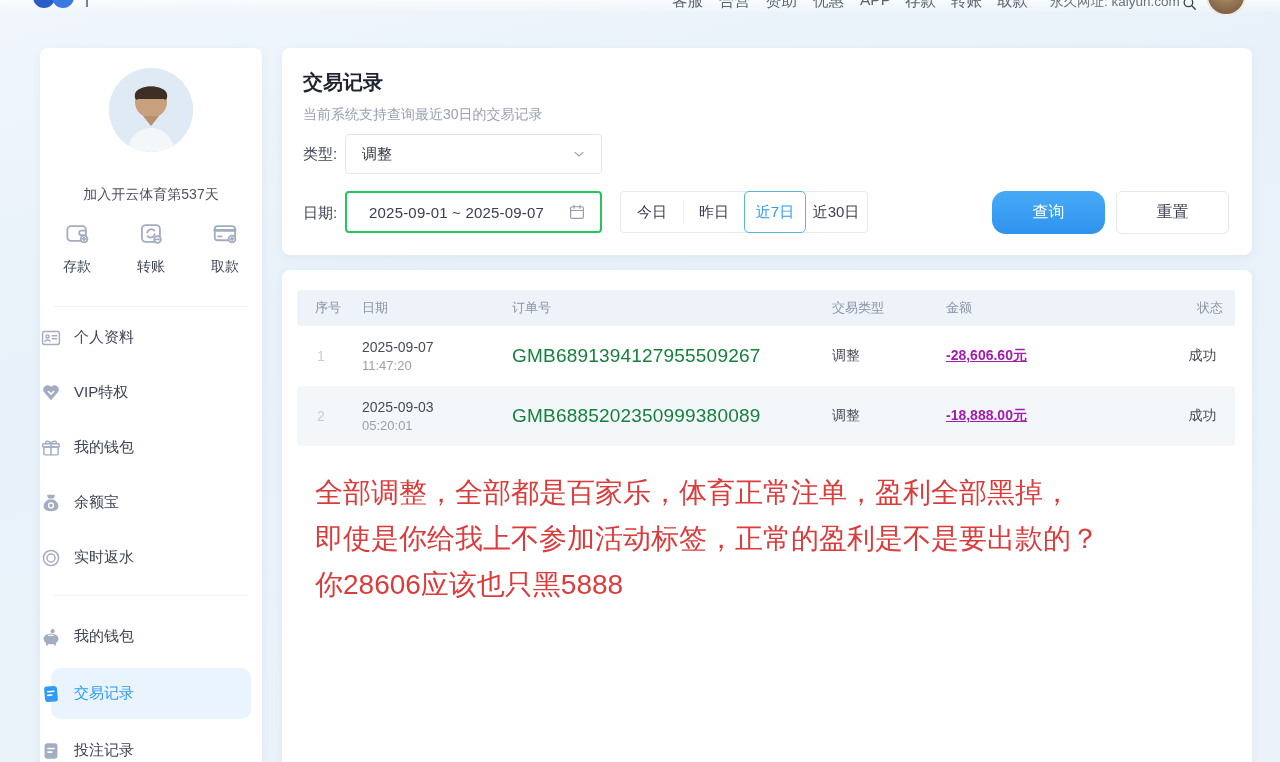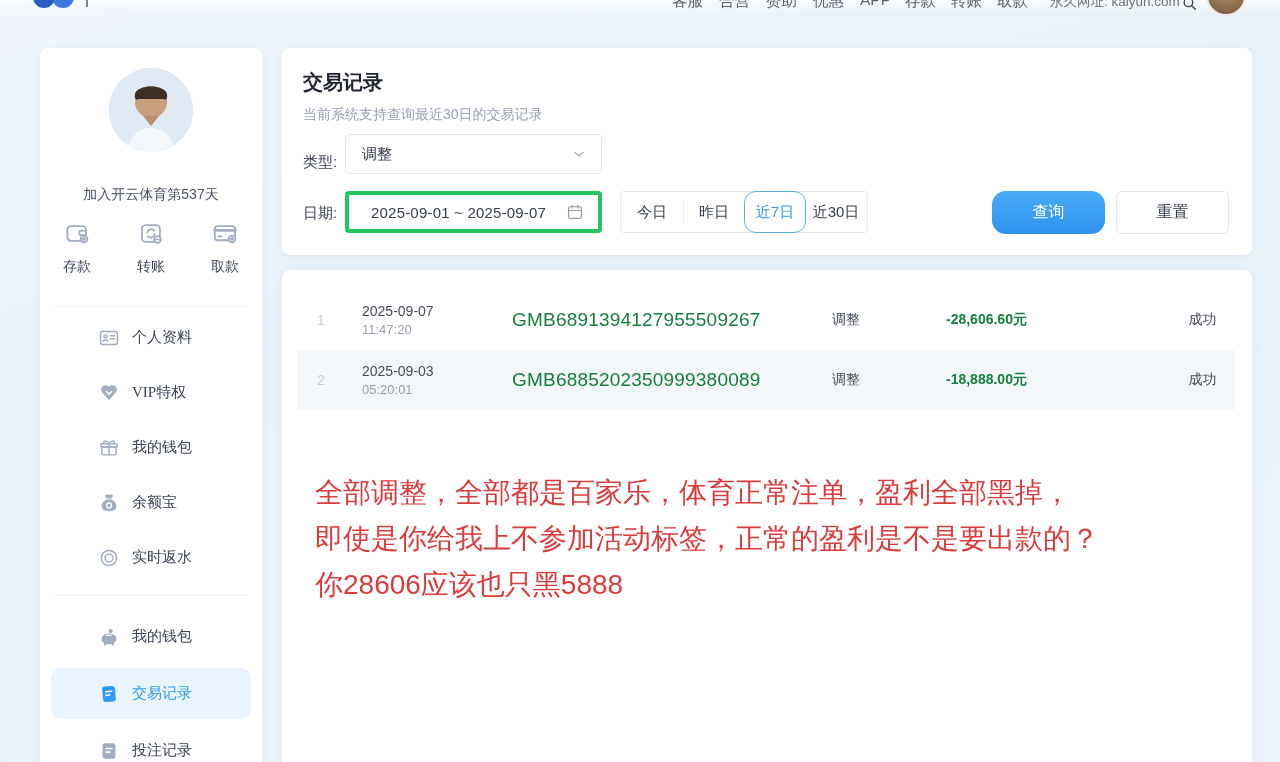--- a/index.html
+++ b/index.html
@@ -38,50 +38,50 @@
     background:linear-gradient(180deg,#2b63d0,#1c3fae); border-radius:9px;
     color:#fff; font-size:10.5px; font-weight:bold; font-style:italic; }
   .vip-shield { position:absolute; left:-4px; top:-1px; }
   .join-text { position:absolute; top:138px; width:100%; text-align:center; font-size:14px; color:#4a5261; }
   .quick-actions { position:absolute; top:172px; left:0; width:222px; display:flex; }
   .qa-item { flex:1; display:flex; flex-direction:column; align-items:center; gap:7px; cursor:pointer; }
   .qa-item svg { width:27px; height:27px; }
   .qa-label { font-size:14px; color:#3c4454; }
   .side-divider { position:absolute; left:14px; right:14px; height:1px; background:#eef1f6; }
   .menu { position:absolute; left:0; width:222px; }
-  .menu-item { position:relative; height:55px; display:flex; align-items:center; padding-left:58px; cursor:pointer;font-family:Liberation Serif, serif; }
+  .menu-item { position:relative; height:55px; display:flex; align-items:center; cursor:pointer; }
   .menu-item svg { width:22px; height:22px; margin-right:12px; flex:none; }
   .menu-label { font-size:15px; color:#3c4454; }
   .menu-item.active::before { content:""; position:absolute; left:11px; right:11px; top:3px; bottom:3px;
     background:#e9f4fe; border-radius:10px; }
   .menu-item.active .menu-label { color:#2f9bf4; position:relative; }
   .menu-item.active svg { position:relative; }
   .icon-doc-blue { color:#2f9bf4; } .icon-doc-gray { color:#a3adc2; }
 
   
   .filter-card { left:282px; top:48px; width:970px; height:207px; }
   .page-title { position:absolute; left:21px; top:21px; font-size:20px; font-weight:bold; color:#1f2430; }
   .page-subtitle { position:absolute; left:21px; top:58px; font-size:14px; color:#98a0b3; }
   .field-label { position:absolute; left:21px; font-size:15px; color:#3e4555; }
   .type-select { position:absolute; left:63px; top:86px; width:257px; height:40px;
     border:1px solid #e2e7ee; border-radius:4px; background:#fff; display:flex; align-items:center;
     padding:0 14px 0 16px; cursor:pointer; }
   .type-value { font-size:15px; color:#333a46; flex:1; }
   .type-select svg { width:16px; height:16px; }
   .date-input { position:absolute; left:63px; top:143px; width:257px; height:42px;
-    border:4px solid #22c55e; border-radius:4px; background:#fff; display:flex; align-items:center;
+    border:2px solid #22c55e; border-radius:4px; background:#fff; display:flex; align-items:center;
     padding:0 14px 0 22px; cursor:text; }
   .date-value { font-size:15px; color:#3a4050; flex:1; letter-spacing:.2px; }
   .date-input svg { width:18px; height:18px; }
   .range-group { position:absolute; left:338px; top:143px; height:42px; display:flex;
     background:#fff; border:1px solid #e6eaef; border-radius:4px; overflow:visible; }
   .range-btn { width:62px; display:flex; align-items:center; justify-content:center;
     font-size:15px; color:#3a4050; cursor:pointer; position:relative; }
   .range-btn + .range-btn::before { content:""; position:absolute; left:0; top:8px; bottom:8px; width:1px; background:#edf0f4; }
-  .range-btn.active { color:#2f9bf4; border:1px solid #58b4db; border-radius:12px; margin:-1px; z-index:2; background:#fff; }
+  .range-btn.active { color:#2f9bf4; border:1px solid #58b4db; border-radius:5px; margin:-1px; z-index:2; background:#fff; }
   .range-btn.active::before { display:none; }
   .btn-query { position:absolute; left:710px; top:143px; width:113px; height:43px;
     background:linear-gradient(180deg,#47aaf7,#2f93ef); border:none; border-radius:14px;
     color:#fff; font-size:16px; cursor:pointer; font-family:inherit; }
   .btn-reset { position:absolute; left:834px; top:143px; width:113px; height:43px;
     background:#fff; border:1px solid #e3e8ee; border-radius:6px;
     color:#3a4050; font-size:16px; cursor:pointer; font-family:inherit; }
 
   
   .table-card { left:282px; top:270px; width:970px; height:510px; }
@@ -92,21 +92,21 @@
   .tc1 { padding-left:18px; }
   .tc5 { padding-left:4px; }
   .tc6 { text-align:right; padding-right:12px; }
   .tdata { height:60px; }
   .tdata.alt { background:#f4f7fa; border-radius:3px; }
   .cell-no { font-size:14px; color:#c6ccd6; padding-left:20px; }
   .cell-date-main { font-size:14px; color:#454c58; }
   .cell-date-sub { font-size:13px; color:#9aa1ad; margin-top:3px; }
   .cell-order { font-size:19px; color:#15803d; letter-spacing:.2px; }
   .cell-type { font-size:14px; color:#454c58; }
-  .cell-amount { font-size:14px; font-weight:bold; color:#15803d; padding-left:4px; }
+  .cell-amount { font-size:14px; font-weight:bold; color:#a21caf; padding-left:4px;text-decoration:underline; }
   .cell-status { font-size:14px; color:#454c58; text-align:center; padding-right:12px; }
 
   .note { position:absolute; left:33px; top:200px; font-size:28px; line-height:46px; color:#db3b3b; }
 </style>
 </head>
 <body>
 
 <div class="navstrip"></div>
 
 <div class="logo-blob1"></div>
@@ -253,21 +253,21 @@
       </svg>
       <span class="menu-label">投注记录</span>
     </div>
   </nav>
 </aside>
 
 <section class="card filter-card">
   <h1 class="page-title">交易记录</h1>
   <div class="page-subtitle">当前系统支持查询最近30日的交易记录</div>
 
-  <span class="field-label" style="top:105px">类型:</span>
+  <span class="field-label" style="top:97px">类型:</span>
   <div class="type-select">
     <span class="type-value">调整</span>
     <svg viewBox="0 0 24 24" fill="none" stroke="#99a2b5" stroke-width="1.8" stroke-linecap="round">
       <path d="M6 9.5l6 5.5 6-5.5"></path>
     </svg>
   </div>
 
   <span class="field-label" style="top:156px">日期:</span>
   <div class="date-input">
     <span class="date-value">2025-09-01  ~  2025-09-07</span>
@@ -283,20 +283,28 @@
     <div class="range-btn active">近7日</div>
     <div class="range-btn">近30日</div>
   </div>
 
   <button class="btn-query">查询</button>
   <button class="btn-reset">重置</button>
 </section>
 
 <section class="card table-card">
   <div class="tbl">
+    <div class="trow thead">
+      <div class="tc tc1">序号</div>
+      <div class="tc">日期</div>
+      <div class="tc">订单号</div>
+      <div class="tc">交易类型</div>
+      <div class="tc tc5">金额</div>
+      <div class="tc tc6">状态</div>
+    </div>
 
     <div class="trow tdata">
       <div class="cell-no">1</div>
       <div>
         <div class="cell-date-main">2025-09-07</div>
         <div class="cell-date-sub">11:47:20</div>
       </div>
       <div class="cell-order">GMB6891394127955509267</div>
       <div class="cell-type">调整</div>
       <div class="cell-amount">-28,606.60元</div>

